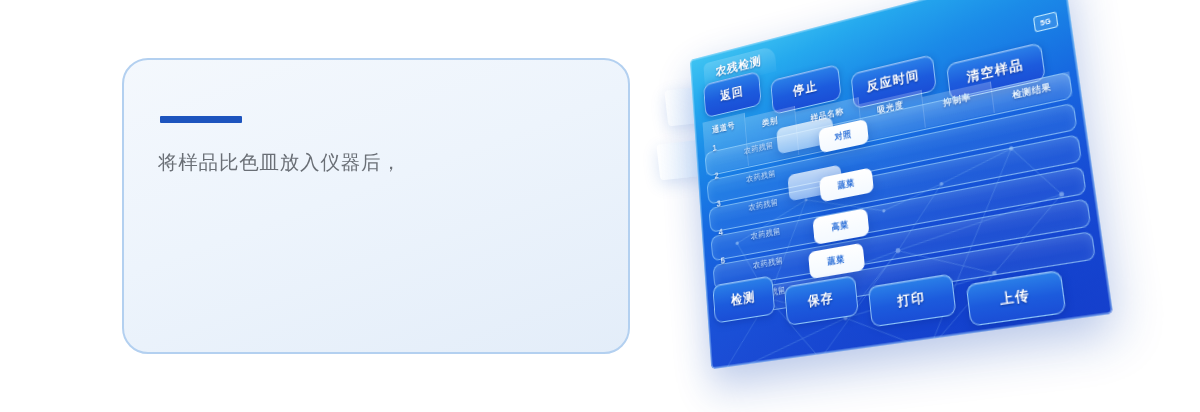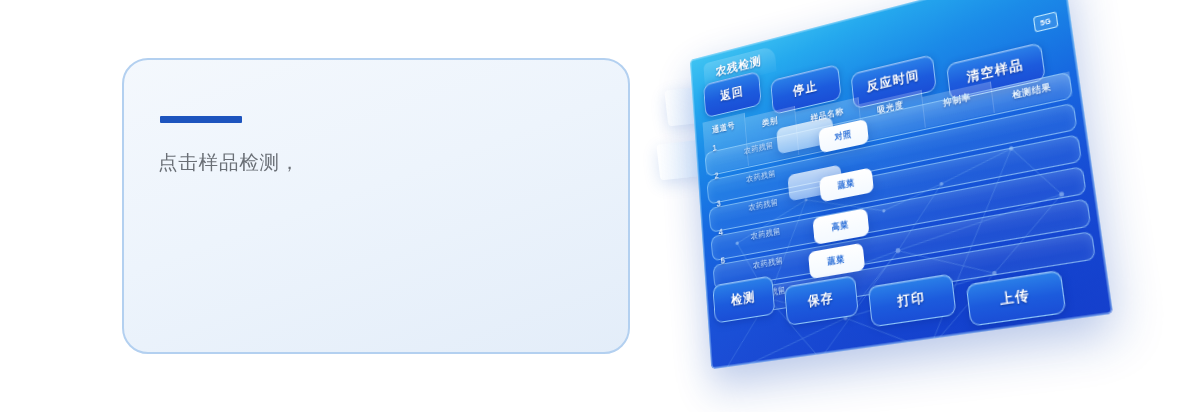--- a/index.html
+++ b/index.html
@@ -186,21 +186,21 @@
   .po2 { left:18px; top:158px; width:116px; height:36px; transform:rotate(-6.5deg); }
 </style>
 </head>
 <body>
 
 <div class="stage">
 
   <div class="info-card">
     <div class="info-inner">
       <div class="divider"></div>
-      <div class="desc-line">点击样品检测，</div>
+      <div class="desc-line">将样品比色皿放入仪器后，</div>
     </div>
   </div>
 
   <div class="device-wrap">
 
     <div class="pullout po1">
       <span>1</span>
     </div>
     <div class="pullout po2">
       <span>2</span>

